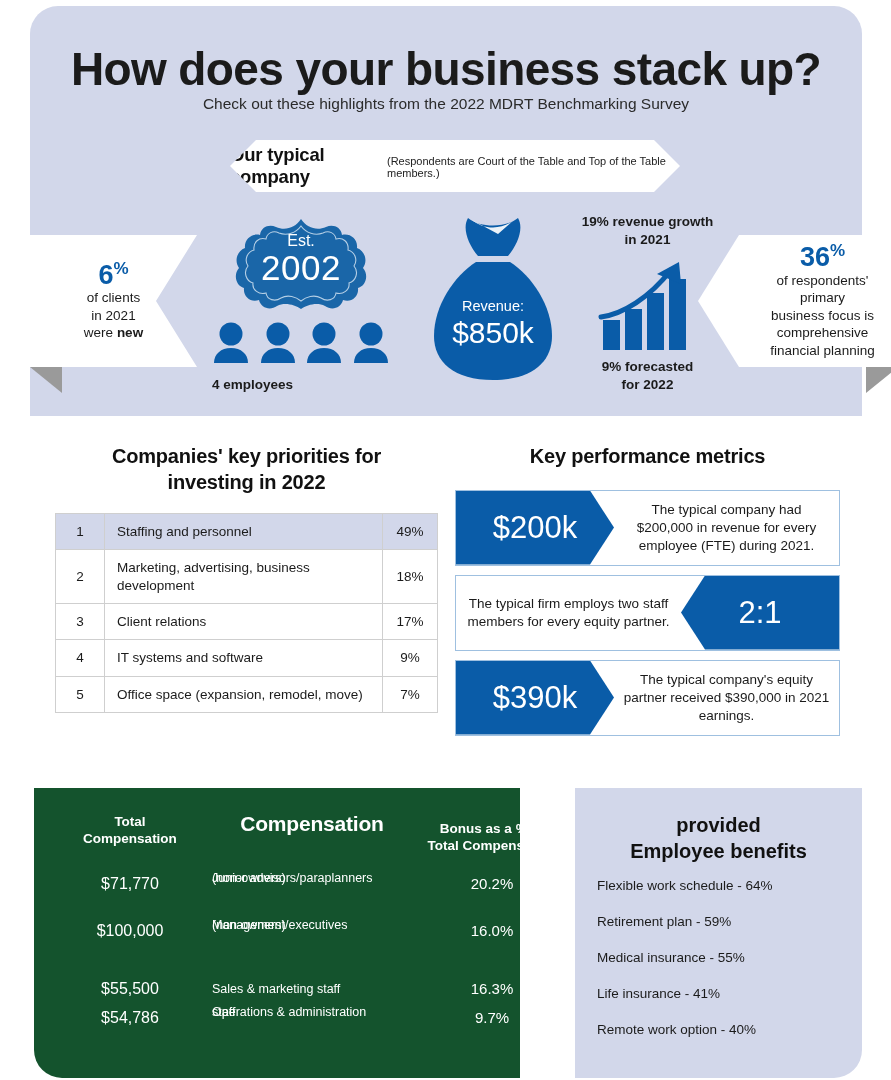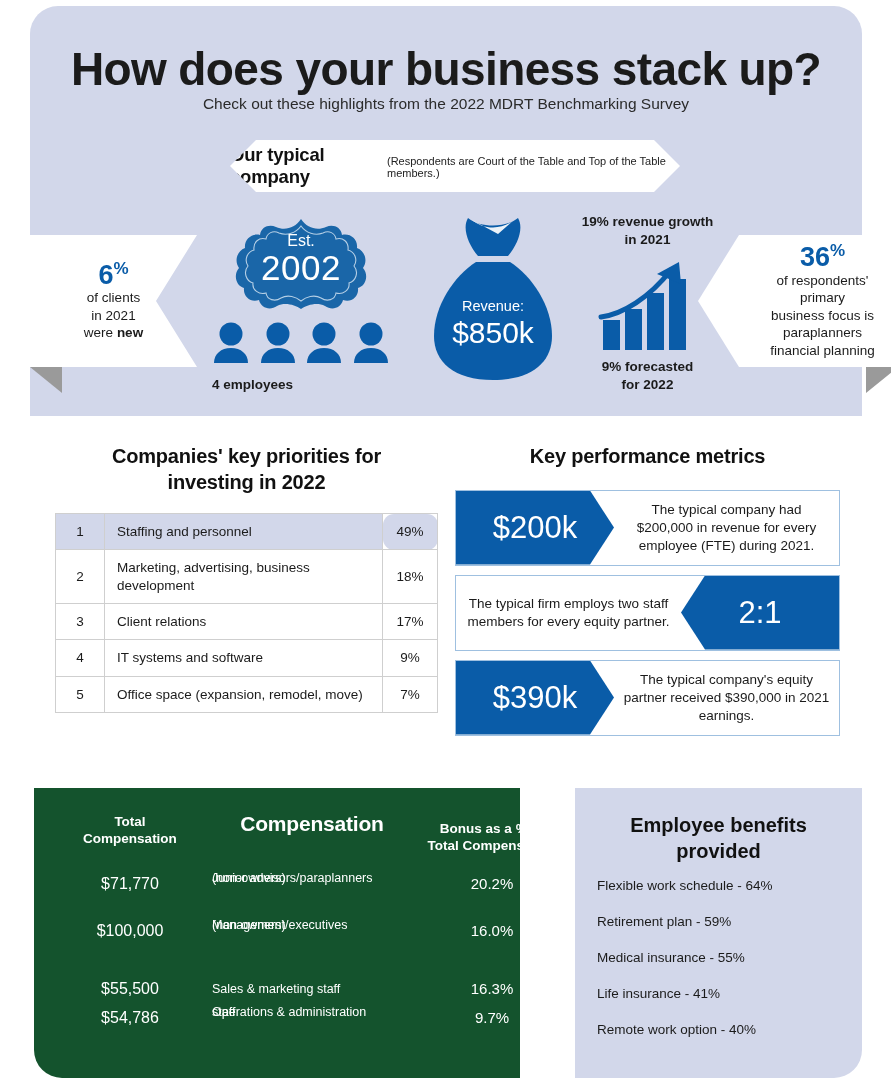--- a/index.html
+++ b/index.html
@@ -61,21 +61,21 @@
   .grow-bot{position:absolute;left:530px;top:352px;width:175px;text-align:center;font-size:13.5px;font-weight:bold;color:#1b1b1b;line-height:1.3;}
 
   
   .mid{position:absolute;left:30px;top:416px;width:832px;height:372px;background:#fff;}
   .sect-title{text-align:center;font-size:20px;font-weight:bold;color:#111;line-height:1.28;letter-spacing:-0.2px;}
   .prio{position:absolute;left:25px;top:28px;width:383px;}
   .ptab{margin-top:18px;width:383px;border-collapse:collapse;table-layout:fixed;}
   .ptab td{border:1px solid #cfcfcf;font-size:13.5px;color:#1b1b1b;padding:9px 0;}
   .ptab .c-rank{width:48px;text-align:center;}
   .ptab .c-lab{padding-left:12px;padding-right:8px;line-height:1.28;}
-  .ptab .c-val{width:54px;text-align:center;border-radius:11px;}
+  .ptab .c-val{width:54px;text-align:center;}
   .ptab tr.hl td{background:#d2d7ea;}
 
   .kpi{position:absolute;left:425px;top:28px;width:385px;}
   .kpicards{margin-top:20px;}
   .kpicard{position:relative;height:76px;margin-bottom:9px;border:1px solid #9fc0e0;box-sizing:border-box;background:#fff;}
   .kpi-blue{position:absolute;top:0;height:100%;background:#0a5ca8;display:flex;align-items:center;justify-content:center;}
   .kpi-blue span{font-size:31px;color:#fff;}
   .kpi-text{position:absolute;top:0;height:100%;display:flex;align-items:center;justify-content:center;
             text-align:center;font-size:13.5px;color:#1b1b1b;line-height:1.32;box-sizing:border-box;}
   .kc-l .kpi-blue{left:0;width:158px;clip-path:polygon(0 0,134px 0,158px 50%,134px 100%,0 100%);}
@@ -189,21 +189,21 @@
     <div class="grow-bot">
       <div>9% forecasted</div>
       <div>for 2022</div>
     </div>
 
     <div class="ribbon-r">
       <div class="big"><span>36</span><sup>%</sup></div>
       <div class="ln">of respondents'</div>
       <div class="ln">primary</div>
       <div class="ln">business focus is</div>
-      <div class="ln">paraplanners</div>
+      <div class="ln">comprehensive</div>
       <div class="ln">financial planning</div>
     </div>
     <div class="fold-r"></div>
   </div>
 
   <div class="mid">
 
     <div class="prio">
       <div class="sect-title">
         <div>Companies' key priorities for</div>
@@ -313,22 +313,22 @@
       <div class="c2">
         <div>Operations &amp; administration</div>
         <div>staff</div>
       </div>
       <div class="c3">9.7%</div>
     </div>
   </div>
 
   <div class="bot-right">
     <div class="ben-title">
+      <div>provided</div>
       <div>Employee benefits</div>
-      <div>provided</div>
     </div>
     <div class="ben-list">
       <div>Flexible work schedule - 64%</div>
       <div>Retirement plan - 59%</div>
       <div>Medical insurance - 55%</div>
       <div>Life insurance - 41%</div>
       <div>Remote work option - 40%</div>
     </div>
   </div>
 

